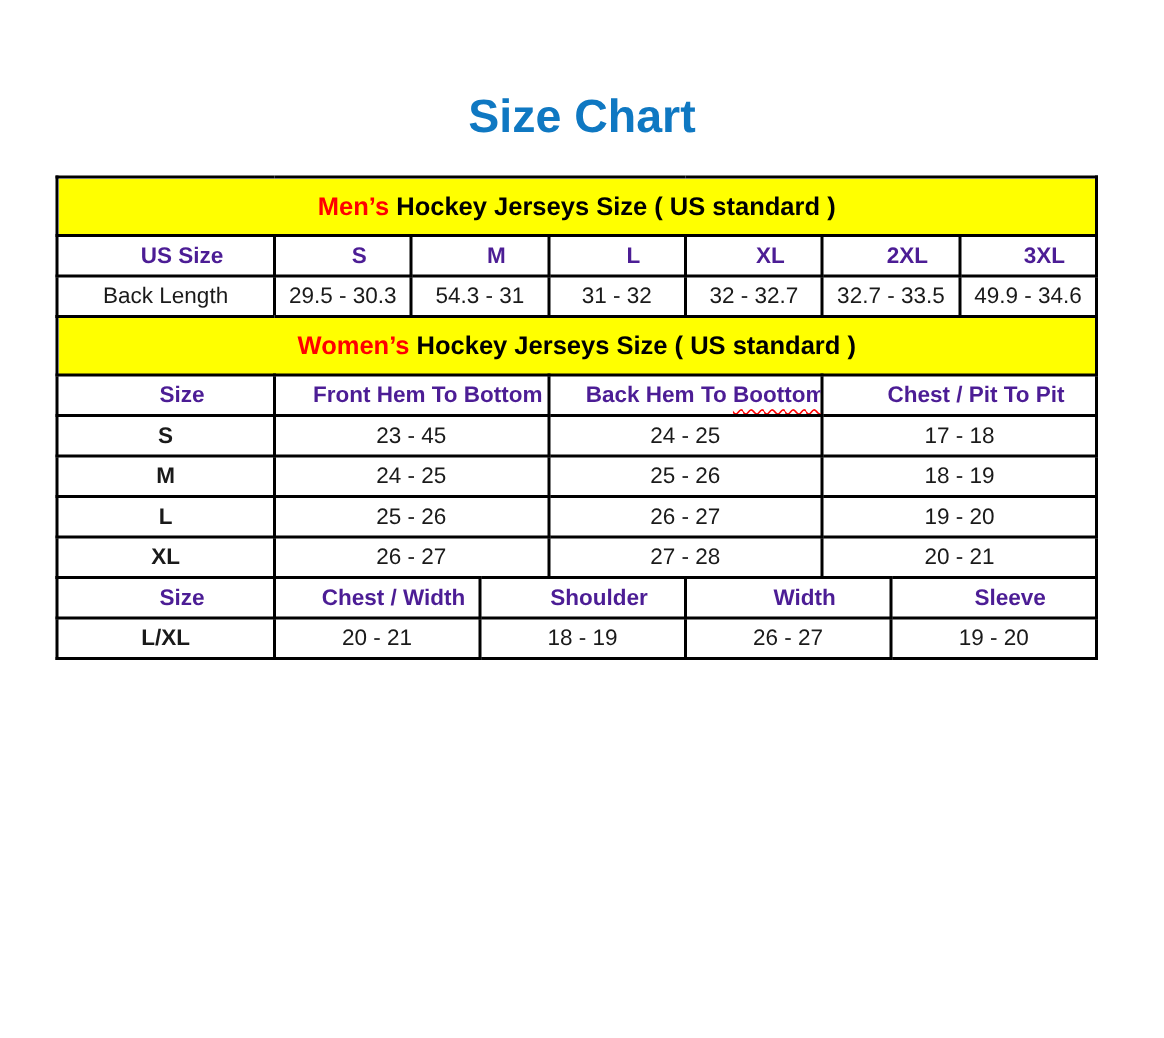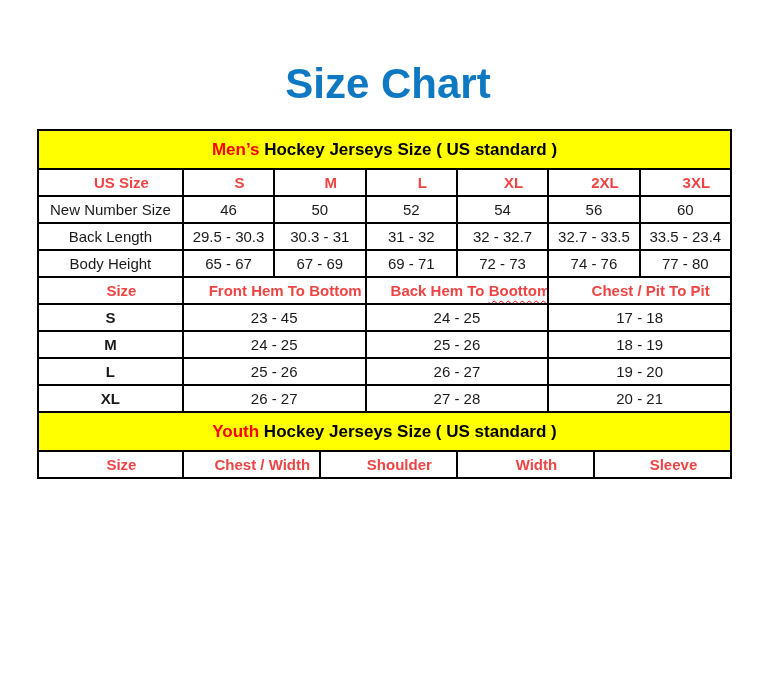--- a/index.html
+++ b/index.html
@@ -7,21 +7,21 @@
   .sheet {
     position: relative;
     width: 776px;
     height: 692px;
     background: #ffffff;
     overflow: hidden;
   }
   .page-title {
     padding-top: 60px;
     text-align: center;
-    font-size: 42px;
+    font-size: 31px;
     font-weight: bold;
     color: var(--title-blue, #0f78c2);
   }
   .tables-wrap {
     margin: 21px 44px 0 37px;
     width: 695px;
   }
   table.size-table {
     border-collapse: collapse;
     table-layout: fixed;
@@ -42,21 +42,21 @@
   tr.band-row td {
     background: var(--band-yellow, #ffff00);
     height: 37px;
     font-size: 17px;
     font-weight: bold;
     color: #000000;
   }
   tr.header-row td {
     font-weight: bold;
     height: 25px;
-    color: #ef4444;
+    color: #4c1d95;
     padding-left: 24px;
   }
   tr.data-row td { height: 25px; }
   #tbl-womens tr.data-row td:first-child,
   #tbl-youth  tr.data-row td:first-child { font-weight: bold; }
   .accent { color: var(--accent-red, #ff0000); text-align: center; }
   .misspelled {
     text-decoration: underline wavy var(--accent-red, #ff0000);
     text-decoration-thickness: 1px;
     text-underline-offset: 4px;
@@ -85,56 +85,41 @@
           <tr class="header-row">
             <td>US Size</td>
             <td>S</td>
             <td>M</td>
             <td>L</td>
             <td>XL</td>
             <td>2XL</td>
             <td>3XL</td>
           </tr>
           <tr class="data-row">
-            <td>New Number Size</td>
-            <td>46</td>
-            <td>50</td>
-            <td>52</td>
-            <td>54</td>
-            <td>56</td>
-            <td>60</td>
-          </tr>
-          <tr class="data-row">
             <td>Back Length</td>
             <td>29.5 - 30.3</td>
-            <td>30.3 - 31</td>
+            <td>54.3 - 31</td>
             <td>31 - 32</td>
             <td>32 - 32.7</td>
             <td>32.7 - 33.5</td>
-            <td>33.5 - 23.4</td>
-          </tr>
-          <tr class="data-row">
-            <td>Body Height</td>
-            <td>65 - 67</td>
-            <td>67 - 69</td>
-            <td>69 - 71</td>
-            <td>72 - 73</td>
-            <td>74 - 76</td>
-            <td>77 - 80</td>
+            <td>49.9 - 34.6</td>
           </tr>
         </tbody>
       </table>
       <table class="size-table" id="tbl-womens">
         <colgroup>
           <col style="width: 20.9%;">
           <col>
           <col>
           <col>
         </colgroup>
         <tbody>
+          <tr class="band-row">
+            <td colspan="4"><span class="accent">Women’s</span><span> Hockey Jerseys Size ( US standard )</span></td>
+          </tr>
           <tr class="header-row">
             <td>Size</td>
             <td>Front Hem To Bottom</td>
             <td><span>Back Hem To </span><span class="misspelled">Boottom</span></td>
             <td>Chest / Pit To Pit</td>
           </tr>
           <tr class="data-row">
             <td>S</td>
             <td>23 - 45</td>
             <td>24 - 25</td>
@@ -162,26 +147,30 @@
       </table>
       <table class="size-table" id="tbl-youth">
         <colgroup>
           <col style="width: 20.9%;">
           <col>
           <col>
           <col>
           <col>
         </colgroup>
         <tbody>
-          <tr class="band-row">
-            <td colspan="5"><span class="accent">Youth</span><span> Hockey Jerseys Size ( US standard )</span></td>
-          </tr>
           <tr class="header-row">
             <td>Size</td>
             <td>Chest / Width</td>
             <td>Shoulder</td>
             <td>Width</td>
             <td>Sleeve</td>
           </tr>
+          <tr class="data-row">
+            <td>L/XL</td>
+            <td>20 - 21</td>
+            <td>18 - 19</td>
+            <td>26 - 27</td>
+            <td>19 - 20</td>
+          </tr>
         </tbody>
       </table>
     </div>
 </div>
 
 </body></html>

